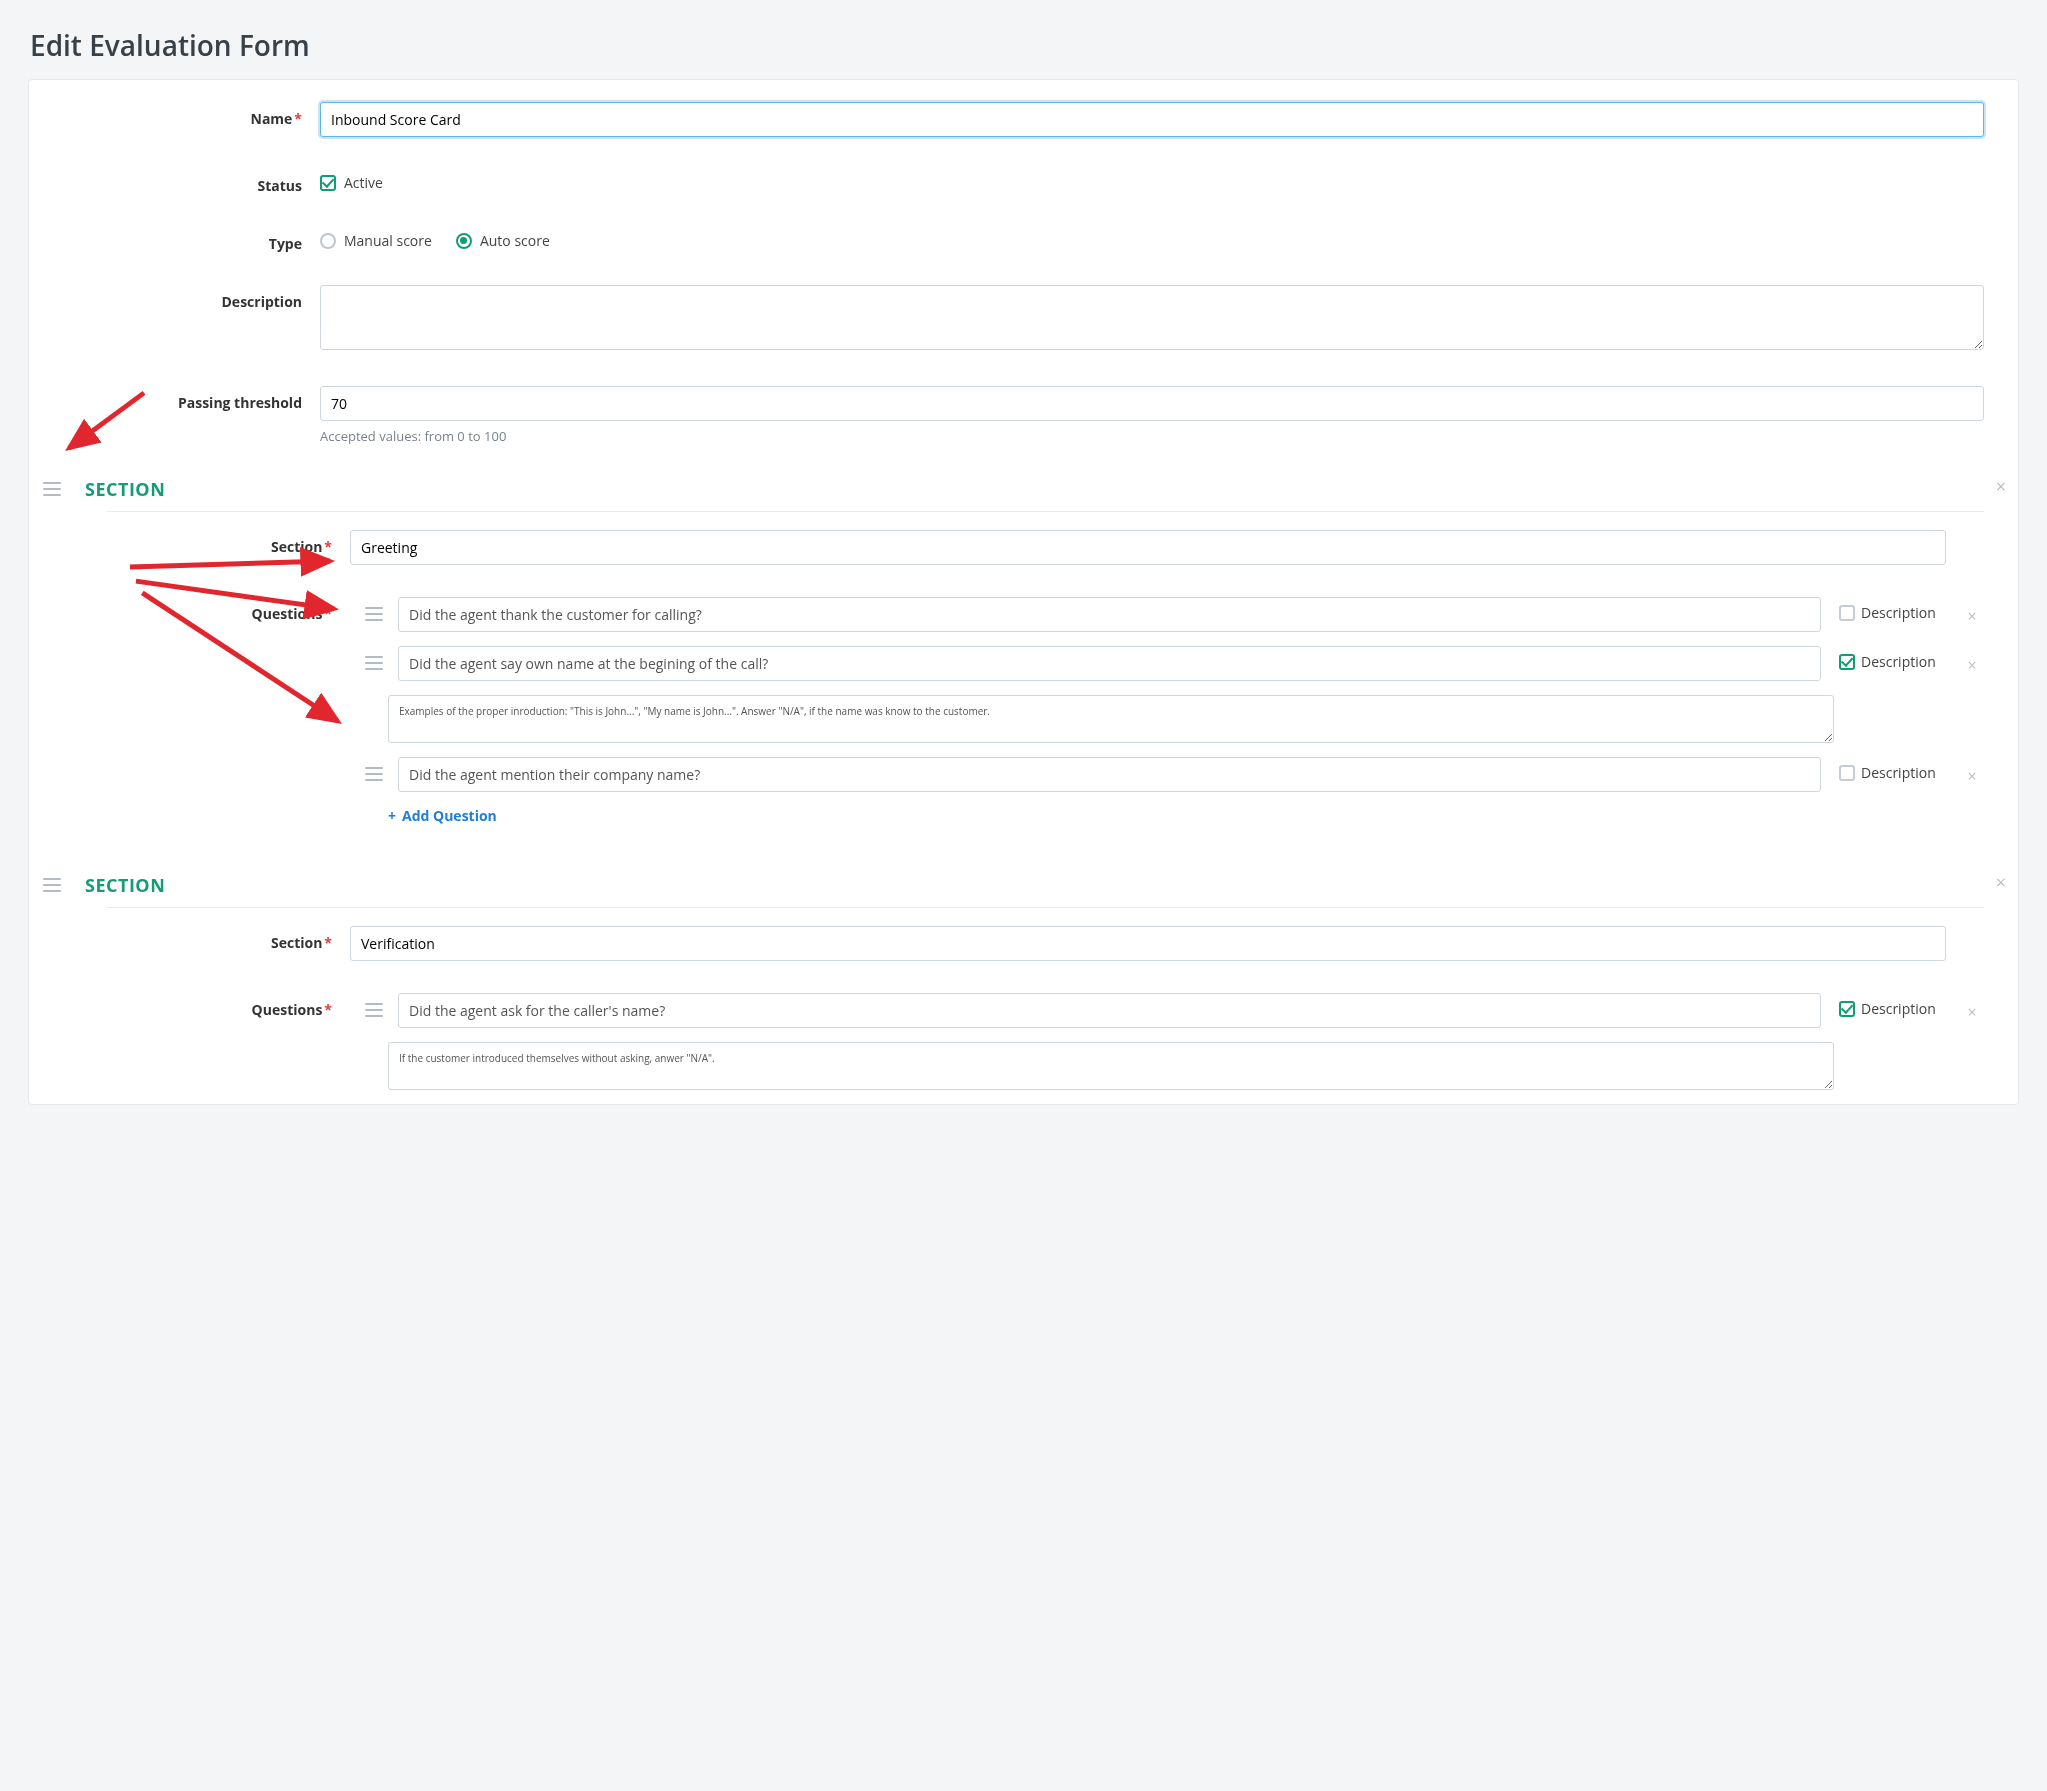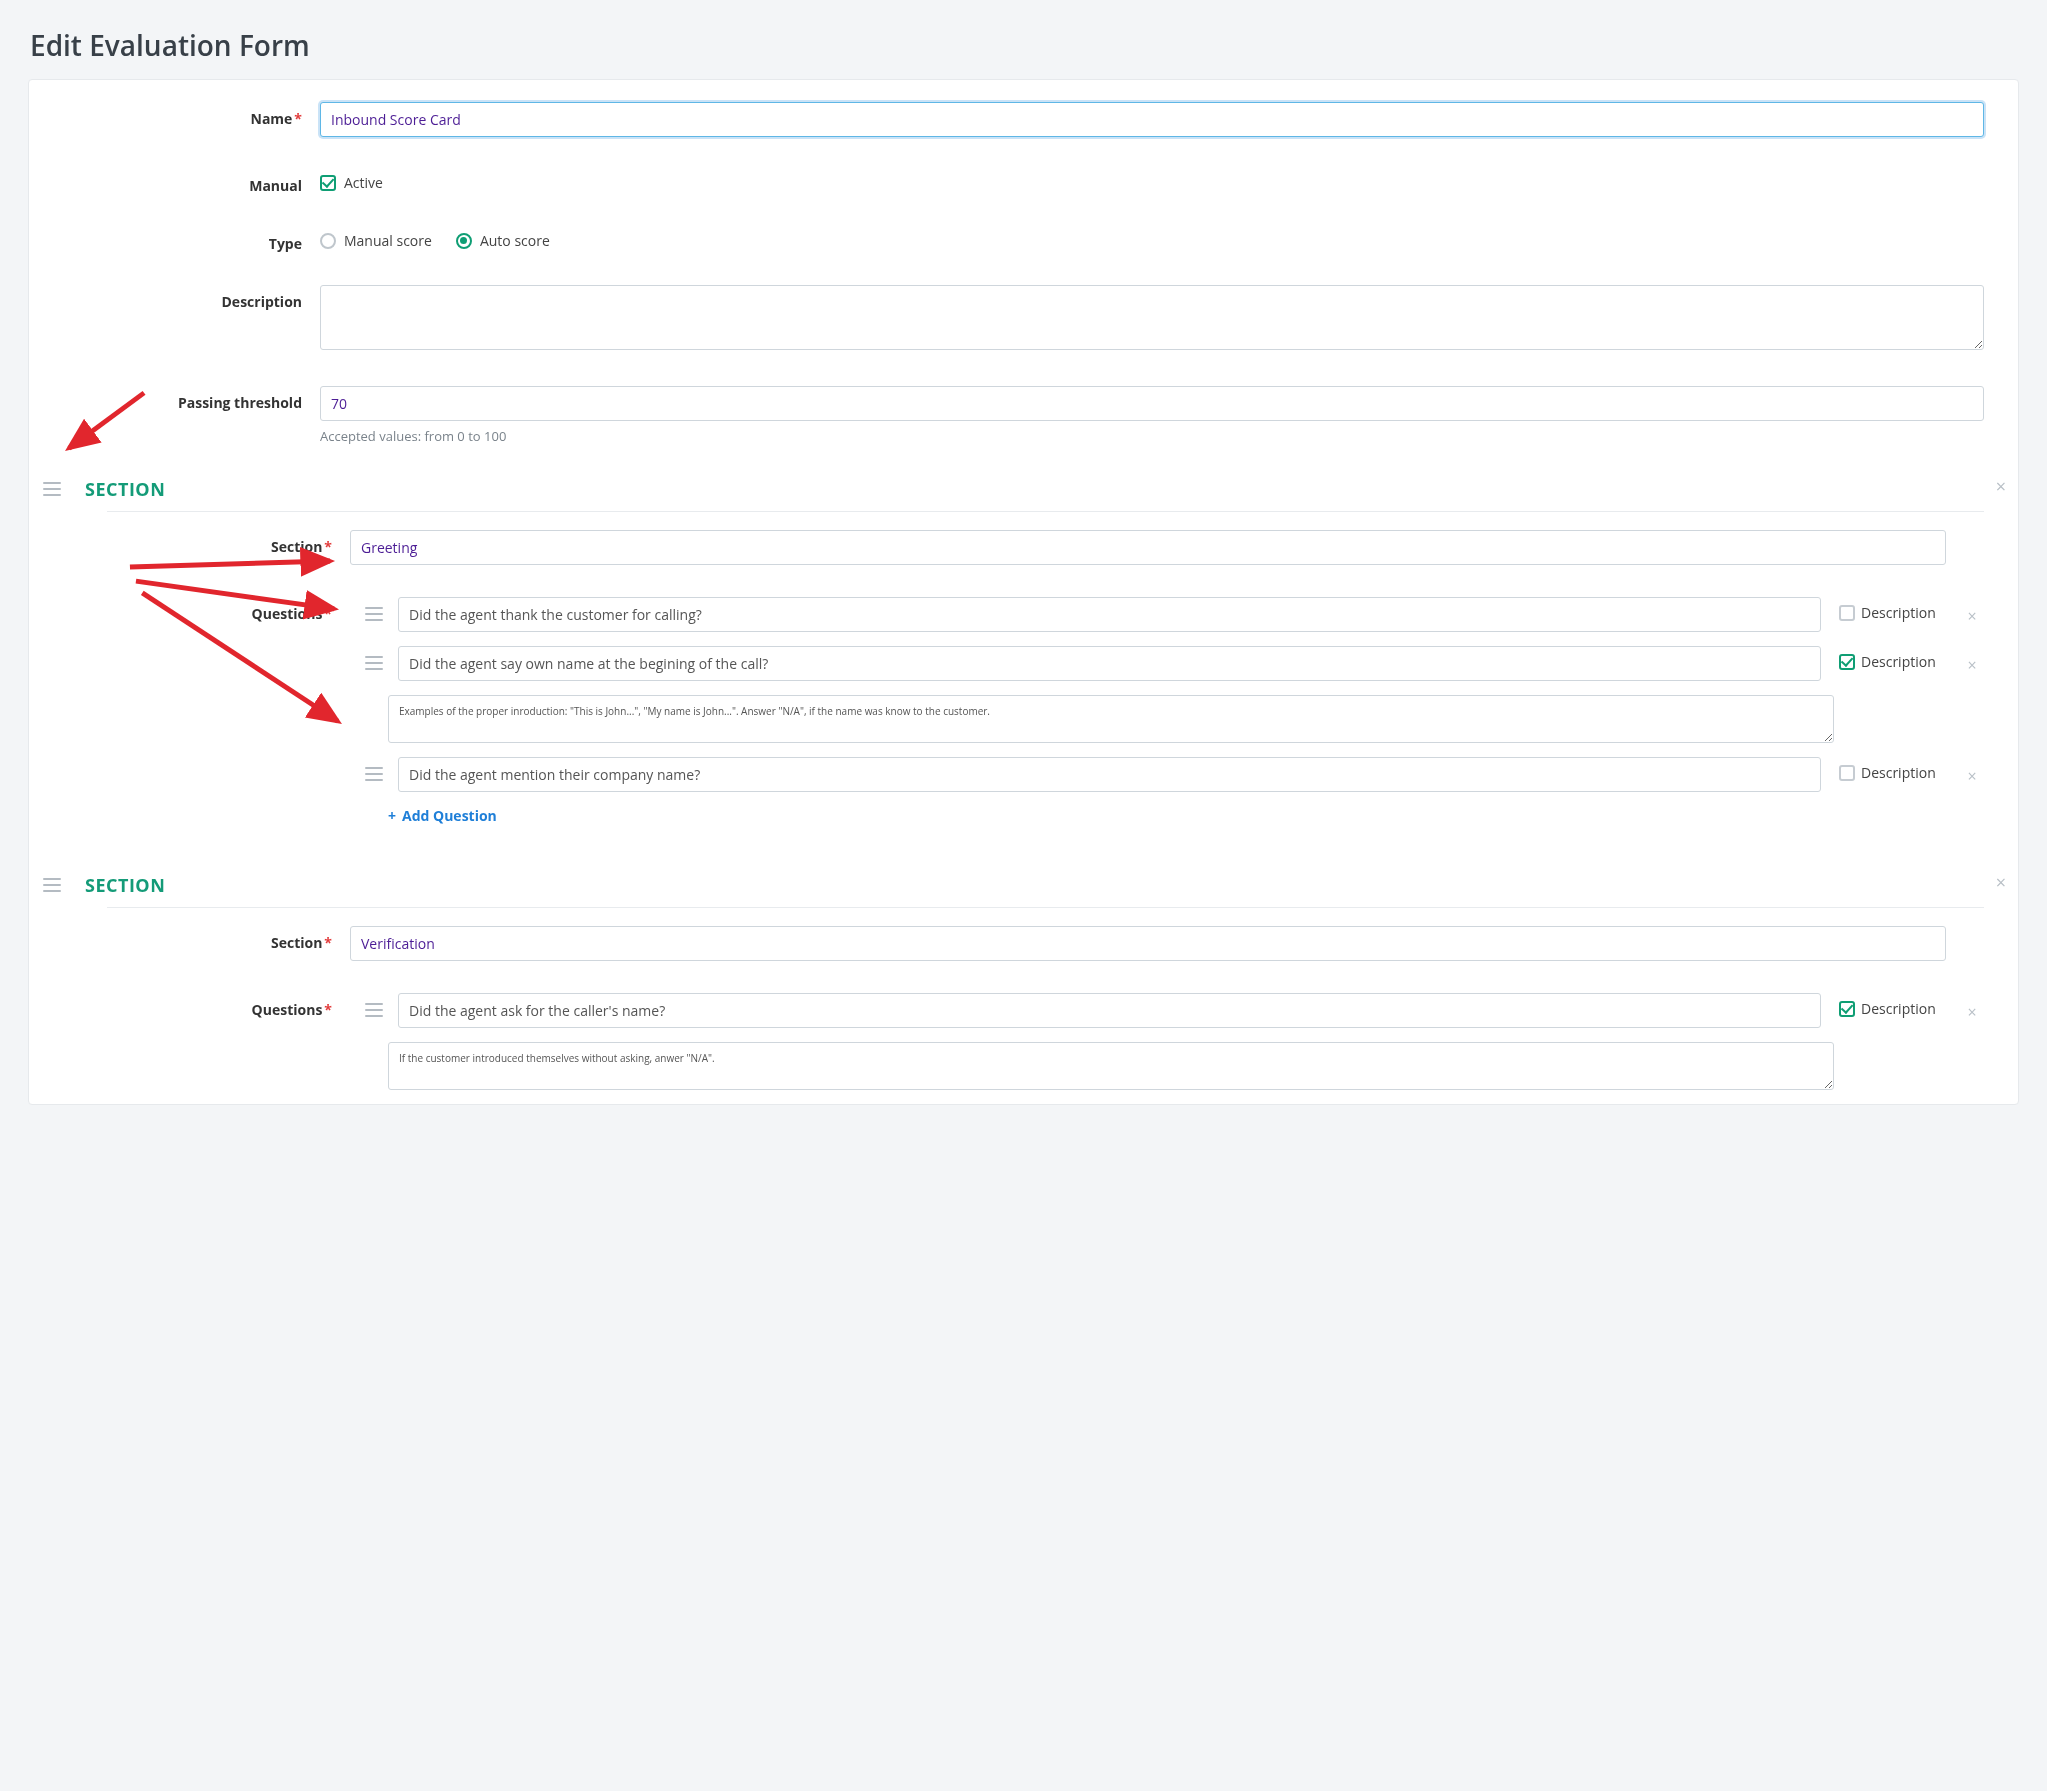--- a/index.html
+++ b/index.html
@@ -42,21 +42,21 @@
     font-size: 14px;
   }
   .required { color: #e23b3b; margin-left: 2px; font-weight: 700; }
   .form-control-wrap { flex: 1; }
   .text-input, .textarea-input {
     width: 100%;
     border: 1px solid #cfd6dc;
     border-radius: 3px;
     padding: 7px 10px;
     font-size: 14px;
-    color: #4c1d95;
+    color: #000000;
     font-family: inherit;
     background: #fff;
   }
   .text-input.focused {
     border-color: #5fb7e6;
     box-shadow: 0 0 0 2px rgba(102,175,233,0.35);
     outline: none;
   }
   .textarea-input { resize: vertical; min-height: 65px; }
   .helper-text { color: #7a838b; font-size: 13px; margin-top: 6px; }
@@ -211,21 +211,21 @@
     <div class="form-row">
       <div class="form-label">
         <span>Name</span><span class="required">*</span>
       </div>
       <div class="form-control-wrap">
         <input class="text-input focused" type="text" value="Inbound Score Card" style="">
       </div>
     </div>
 
     <div class="form-row">
-      <div class="form-label">Manual</div>
+      <div class="form-label">Status</div>
       <div class="form-control-wrap">
         <div class="cb-row">
           <span class="chk checked"></span>
           <span class="opt-label">Active</span>
         </div>
       </div>
     </div>
 
     <div class="form-row">
       <div class="form-label">Type</div>

